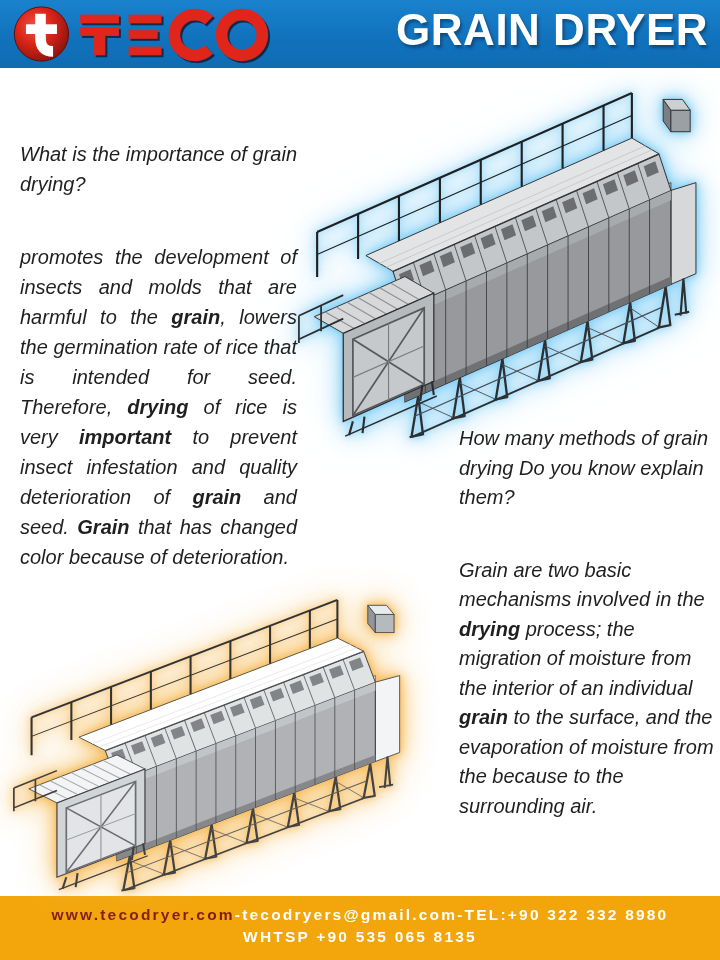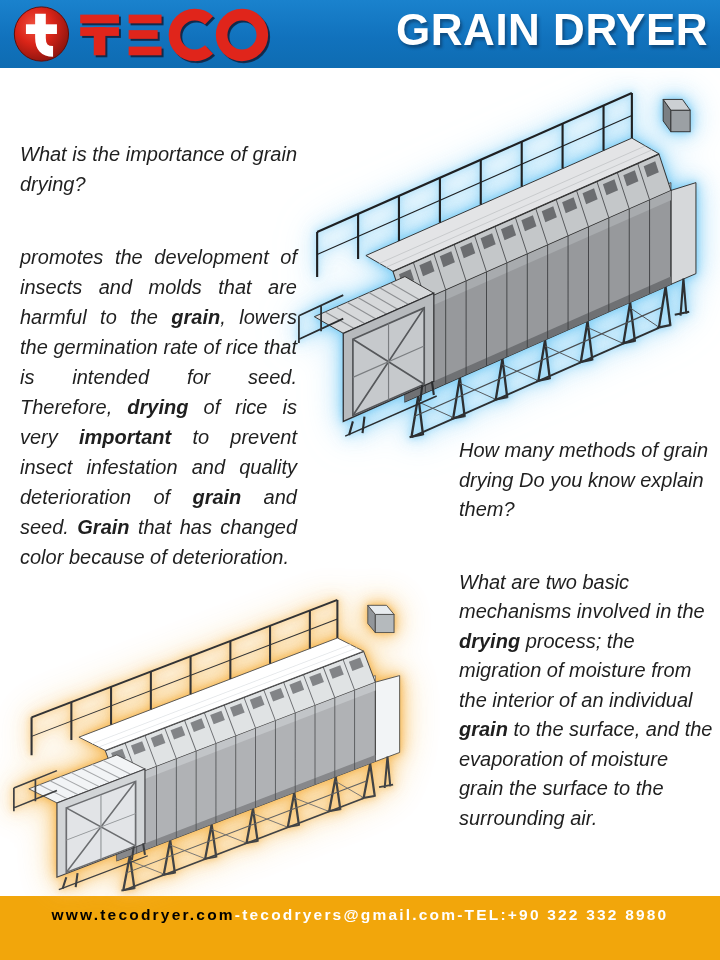--- a/index.html
+++ b/index.html
@@ -19,21 +19,21 @@
     position:absolute;right:12px;top:5px;
     font-size:44px;font-weight:bold;letter-spacing:0.5px;color:#ffffff;
     text-shadow:2px 3px 3px rgba(8,30,60,.45);
     white-space:nowrap;
   }
   
   .qa{position:absolute;z-index:5;font-style:italic;}
   .qa p{margin:0;}
   .qa .question{margin-bottom:43px;}
   .qa-left{left:20px;top:139px;width:277px;font-size:20px;line-height:30px;text-align:justify;}
-  .qa-right{left:459px;top:436px;width:256px;font-size:20px;line-height:29.5px;text-align:left;}
+  .qa-right{left:459px;top:424px;width:256px;font-size:20px;line-height:29.5px;text-align:left;}
   .qa b{font-weight:bold;}
   
   .machine{position:absolute;z-index:2;}
   .machine svg{display:block;width:100%;height:100%;}
   .machine-top{
     left:297px;top:73px;width:424px;height:367px;
     filter:drop-shadow(0 0 3px rgba(125,205,245,.95))
            drop-shadow(0 0 8px rgba(125,205,245,.85))
            drop-shadow(0 0 16px rgba(150,215,250,.6));
   }
@@ -45,21 +45,21 @@
            drop-shadow(0 0 8px rgba(246,178,70,.85))
            drop-shadow(0 0 16px rgba(248,195,100,.65));
   }
   
   .footer{
     position:absolute;left:0;bottom:0;width:720px;height:64px;
     background:#F2A60B;text-align:center;color:#ffffff;font-weight:bold;
   }
   .footer-line1{margin-top:10px;font-size:15.5px;letter-spacing:2.2px;white-space:nowrap;}
   .footer-line2{margin-top:4px;font-size:15.5px;letter-spacing:2.2px;white-space:nowrap;}
-  .footer-website{color:#000000;}
+  .footer-website{color:#7f1d1d;}
   .hidden-defs{position:absolute;width:0;height:0;overflow:hidden;}
 </style>
 </head>
 <body>
 
 <svg class="hidden-defs" aria-hidden="true">
   <defs>
     <radialGradient id="logo-red" cx="38%" cy="35%" r="75%">
       <stop offset="0%" stop-color="#f05240"></stop>
       <stop offset="45%" stop-color="#da2418"></stop>
@@ -151,28 +151,29 @@
     </svg>
   </div>
 
   <div class="qa qa-left">
     <p class="question">What is the importance of grain drying?</p>
     <p class="answer"><span>promotes the development of insects and molds that are harmful to the </span><b>grain</b><span>, lowers the germination rate of rice that is intended for seed. Therefore, </span><b>drying</b><span> of rice is very </span><b>important</b><span> to prevent insect infestation and quality deterioration of </span><b>grain</b><span> and seed. </span><b>Grain</b><span> that has changed color because of deterioration.</span></p>
   </div>
 
   <div class="qa qa-right">
     <p class="question">How many methods of grain drying Do you know explain them?</p>
-    <p class="answer"><span>What are two basic mechanisms involved in the </span><b>drying</b><span> process; the migration of moisture from the interior of an individual </span><b>grain</b><span> to the surface, and the evaporation of moisture grain the surface to the surrounding air.</span></p>
+    <p class="answer"><span>Grain are two basic mechanisms involved in the </span><b>drying</b><span> process; the migration of moisture from the interior of an individual </span><b>grain</b><span> to the surface, and the evaporation of moisture from the because to the surrounding air.</span></p>
   </div>
 
   <div class="machine machine-bottom">
     <svg viewBox="0 0 440 375" preserveAspectRatio="none" role="img" aria-label="Isometric technical drawing of grain dryer machine with orange glow">
       <use href="#dryer-art"></use>
     </svg>
   </div>
 
   <div class="footer">
     <div class="footer-line1">
       <span class="footer-website">www.tecodryer.com</span><span>-tecodryers@gmail.com-TEL:+90 322 332 8980</span>
     </div>
+    <div class="footer-line2">WHTSP +90 535 065 8135</div>
   </div>
 
 </div>
 
 </body></html>

